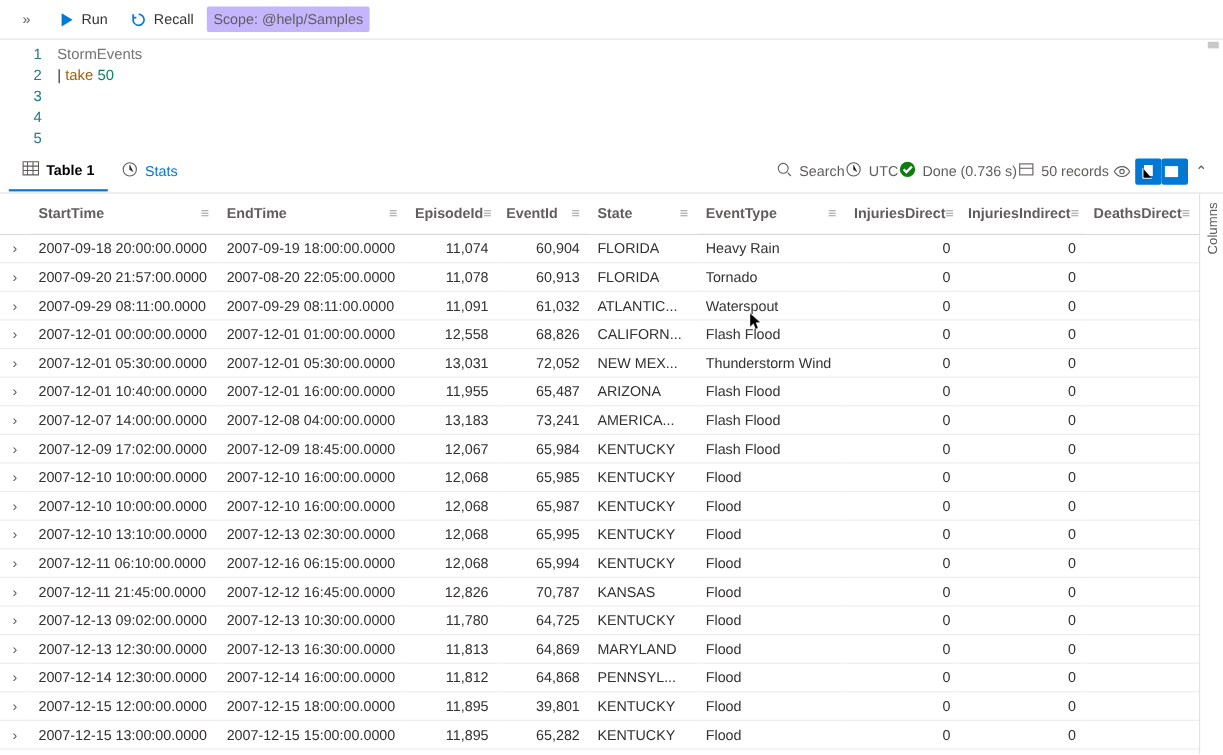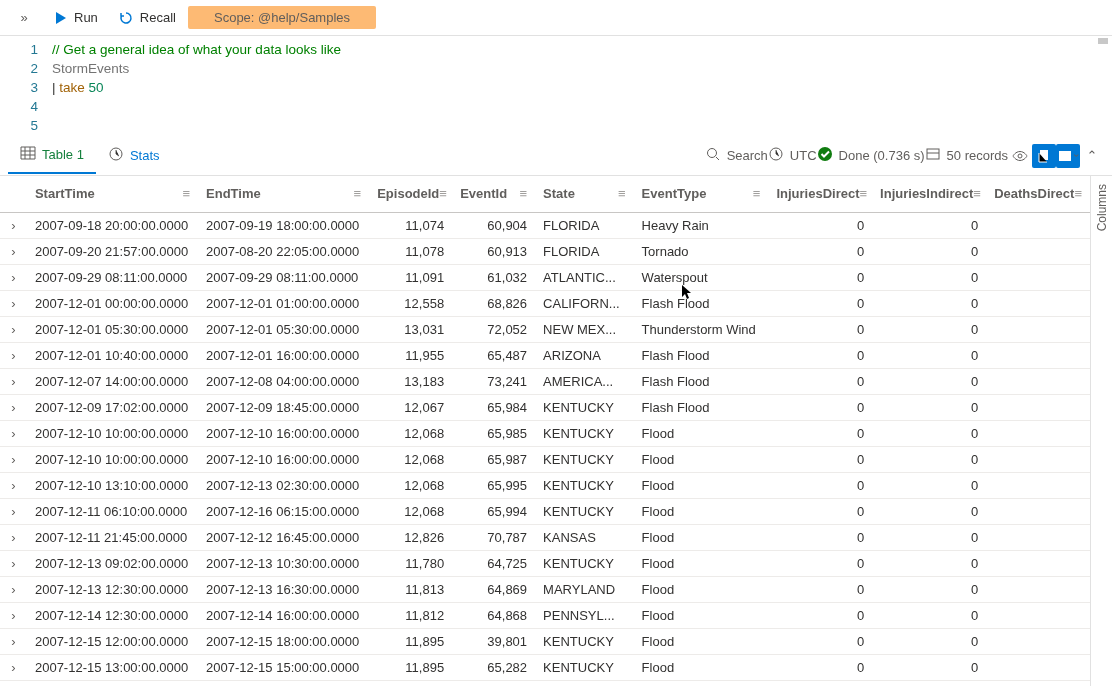--- a/index.html
+++ b/index.html
@@ -3,33 +3,33 @@
 <meta charset="utf-8">
 <style>
 *{box-sizing:border-box;margin:0;padding:0;font-family:'Segoe UI',Arial,sans-serif}
 body{width:1112px;height:686px;overflow:hidden;background:#fff;color:#323130;font-size:13px}
 .toolbar{display:flex;align-items:center;height:36px;padding:0 8px;border-bottom:1px solid #e1e1e1}
 .toolbar .left{display:flex;align-items:center;gap:4px}
 .toolbar .right{margin-left:auto;display:flex;align-items:center;gap:4px}
 .tb-btn{display:flex;align-items:center;gap:6px;padding:4px 8px;cursor:pointer;border-radius:2px}
 .icon{display:inline-flex;align-items:center;justify-content:center;width:16px;height:16px;color:#0078d4}
 .icon.gray{color:#605e5c}
-.scope{background:#fdba74;padding:4px 26px;border-radius:2px;color:#605e5c}
+.scope{background:#c4b5fd;padding:4px 6px;border-radius:2px;color:#605e5c}
 .editor{display:flex;font-family:Consolas,monospace;font-size:13.5px;line-height:19px;padding-top:4px;height:100px;position:relative}
 .gutter{width:52px;text-align:right;color:#237893;padding-right:14px;user-select:none}
 .code{flex:1}
 .tok-comment{color:#008000}
 .tok-table{color:#737373}
 .tok-pipe{color:#323130}
 .tok-op{color:#a16207}
 .tok-num{color:#098658}
 .minimap{position:absolute;right:4px;top:2px;width:10px;height:6px;background:#c8c8c8}
 .tabbar{display:flex;align-items:center;height:40px;border-bottom:1px solid #e1e1e1;padding:0 8px}
 .tab{display:flex;align-items:center;gap:6px;padding:8px 12px;color:#0078d4;cursor:pointer}
-.tab.active{border-bottom:2px solid #0078d4;color:#15803d;font-weight:400}
+.tab.active{border-bottom:2px solid #0078d4;color:#000000;font-weight:700}
 .tab .ic{color:#605e5c}
 .tabbar .spacer{flex:1}
 .status-group{display:flex;align-items:center;}
 .status-item{display:flex;align-items:center;gap:6px;color:#605e5c}
 .green{color:#107c10}
 .chip-btn{width:24px;height:24px;display:flex;align-items:center;justify-content:center;border-radius:2px;cursor:pointer;color:#605e5c}
 .chip-btn.filled{background:#0078d4;color:#fff}
 .grid-wrap{display:flex;height:calc(686px - 36px - 100px - 40px)}
 .grid{flex:1;overflow:auto;position:relative}
 table{border-collapse:collapse;width:100%;table-layout:fixed}
@@ -77,21 +77,20 @@
 
 <div class="editor">
   <div class="gutter">
     <div>1</div>
       <div>2</div>
       <div>3</div>
       <div>4</div>
       <div>5</div>
   </div>
   <div class="code">
-    <div><span class="tok-comment">// Get a general idea of what your data looks like</span></div>
     <div><span class="tok-table">StormEvents</span></div>
     <div><span class="tok-pipe">| </span><span class="tok-op">take </span><span class="tok-num">50</span></div>
     <div>&nbsp;</div>
       <div>&nbsp;</div>
   </div>
   <div class="minimap"></div>
 </div>
 
 <div class="tabbar">
   <div class="tab active">

